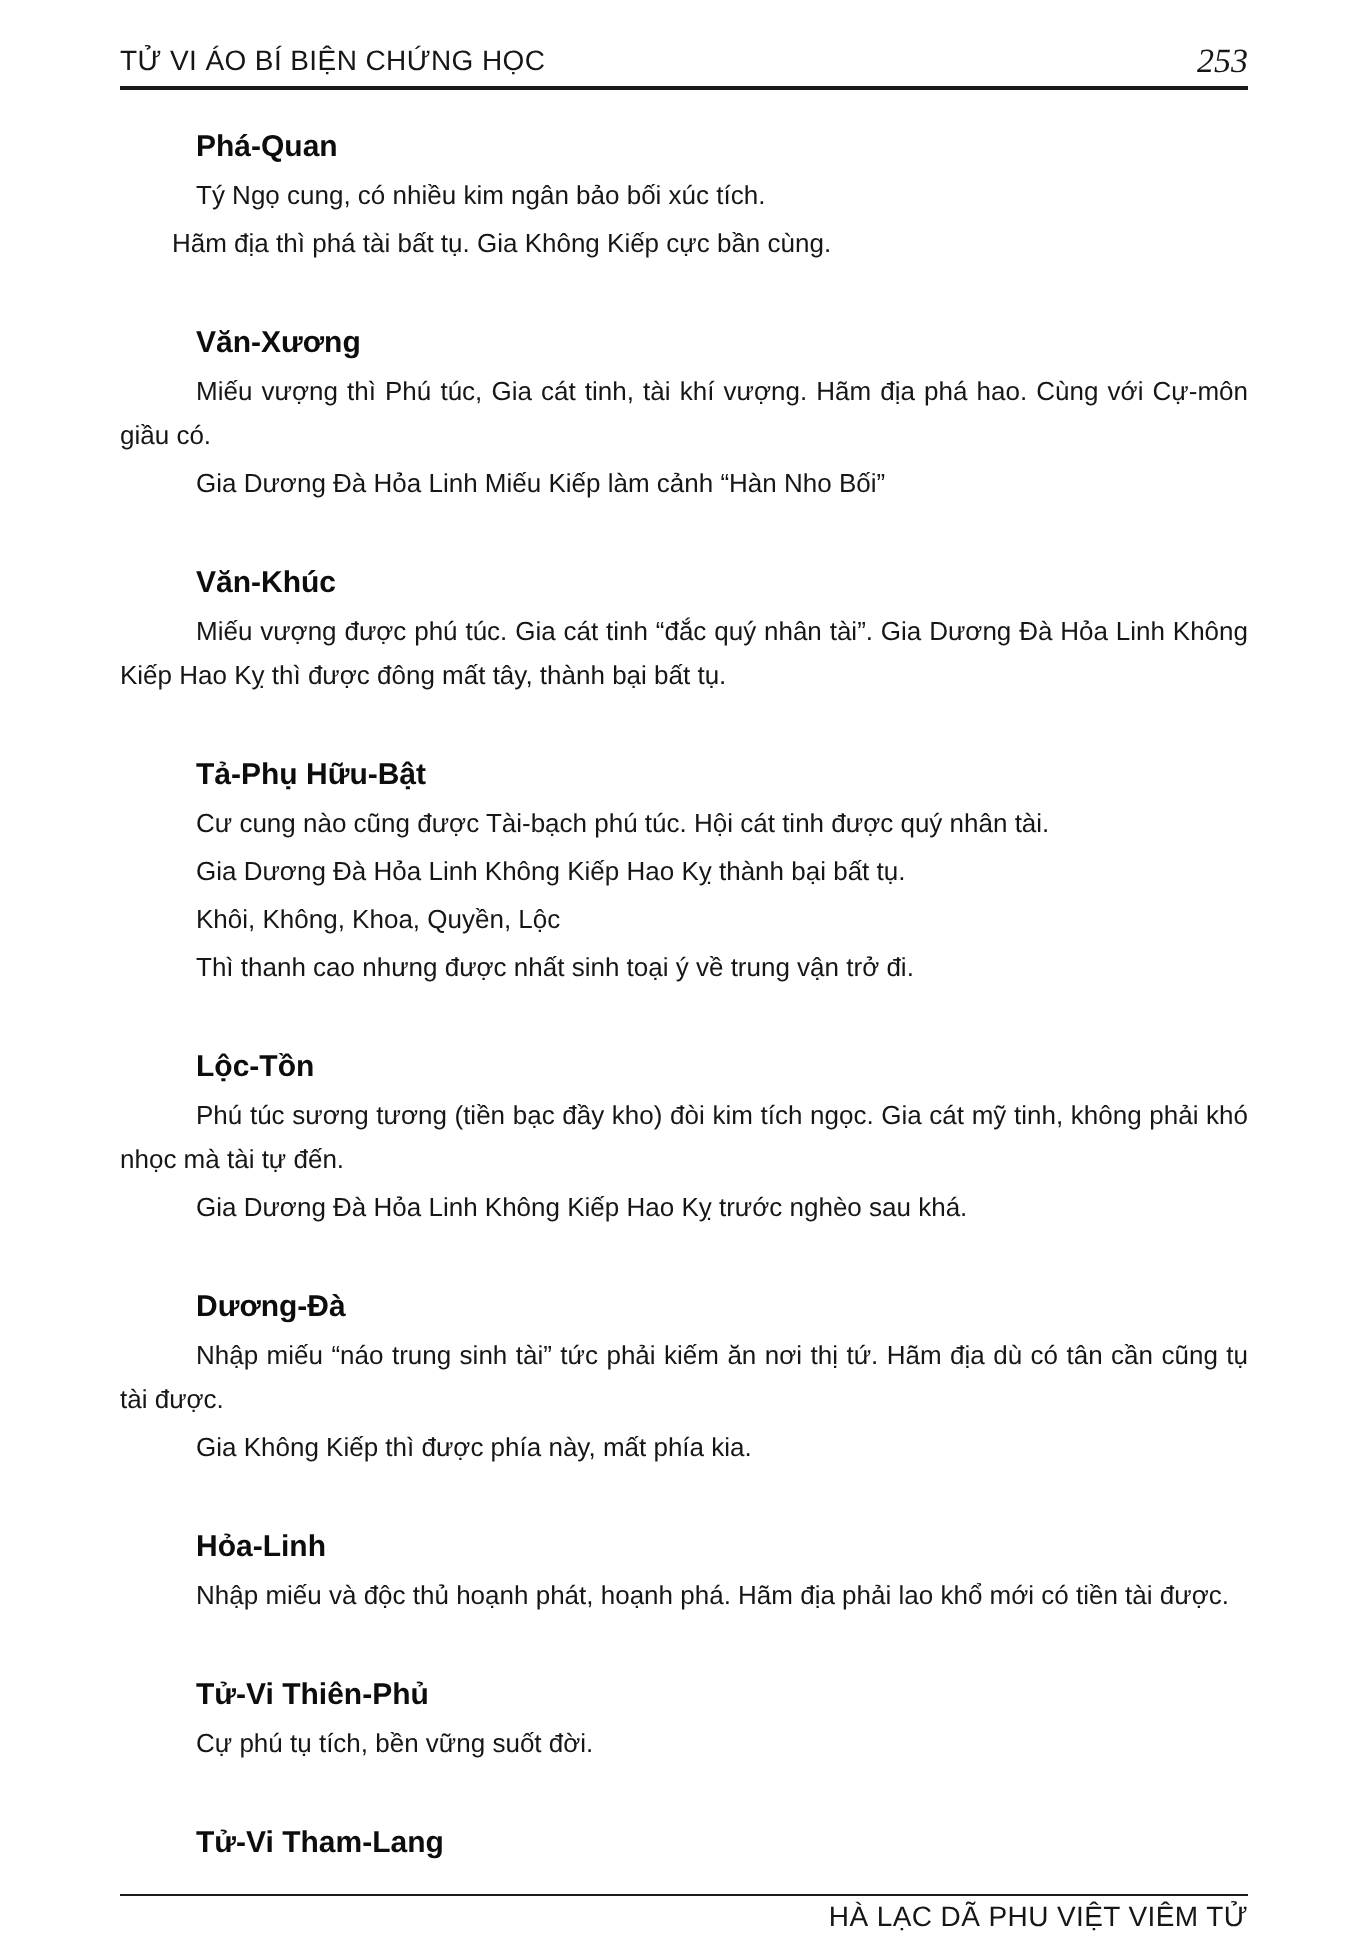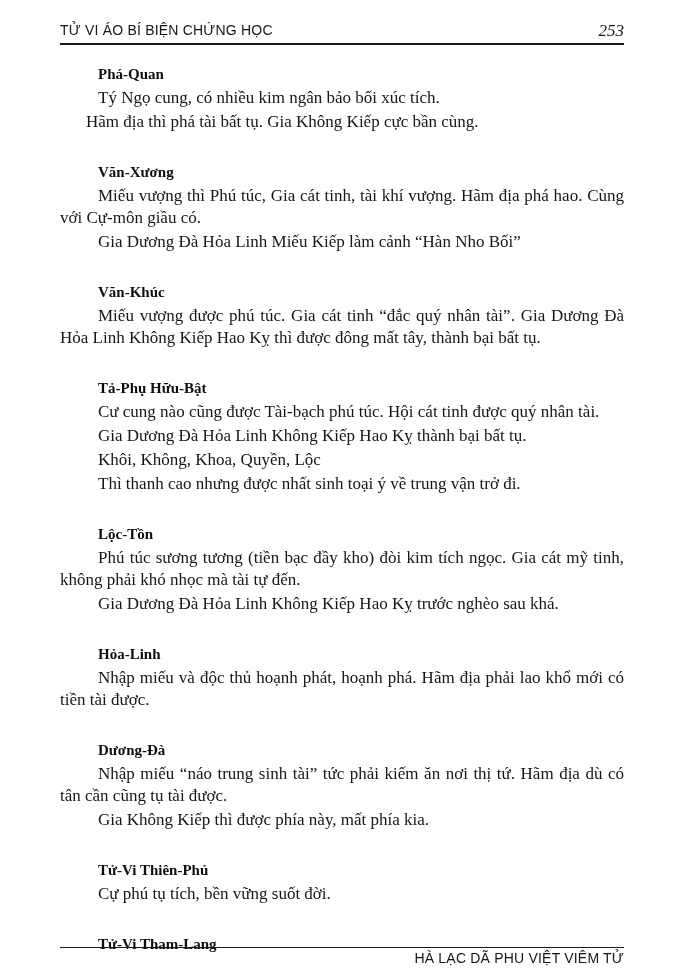--- a/index.html
+++ b/index.html
@@ -29,32 +29,32 @@
     letter-spacing: 0.2px;
     color: #161616;
   }
   .page-header .page-number {
     font-family: "Liberation Serif", serif;
     font-size: 17px;
     color: #161616;
     line-height: 1;
     font-style: italic;
   }
-  .content { padding-top: 0; font-family: Liberation Serif, serif; }
+  .content { padding-top: 0; }
   .section { margin-top: 28px; }
   .section.first { margin-top: 18px; }
   .section h3 {
     font-size: 15px;
     font-weight: bold;
     line-height: 22px;
     margin-left: 38px;
     color: #0d0d0d;
   }
   .section p {
-    font-size: 17px;
+    font-size: 13px;
     line-height: 22px;
     margin: 2px 0 0 0;
     text-indent: 38px;
     text-align: justify;
     color: #161616;
   }
   .section p.indent-sm { text-indent: 26px; }
   .section p.no-justify { text-align: left; }
   .page-footer {
     position: absolute;
@@ -106,28 +106,28 @@
       <p>Thì thanh cao nhưng được nhất sinh toại ý về trung vận trở đi.</p>
     </div>
 
     <div class="section">
       <h3>Lộc-Tồn</h3>
       <p>Phú túc sương tương (tiền bạc đầy kho) đòi kim tích ngọc. Gia cát mỹ tinh, không phải khó nhọc mà tài tự đến.</p>
       <p>Gia Dương Đà Hỏa Linh Không Kiếp Hao Kỵ trước nghèo sau khá.</p>
     </div>
 
     <div class="section">
-      <h3>Hỏa-Linh</h3>
-      <p>Nhập miếu và độc thủ hoạnh phát, hoạnh phá. Hãm địa phải lao khổ mới có tiền tài được.</p>
+      <h3>Dương-Đà</h3>
+      <p>Nhập miếu “náo trung sinh tài” tức phải kiếm ăn nơi thị tứ. Hãm địa dù có tân cần cũng tụ tài được.</p>
+      <p>Gia Không Kiếp thì được phía này, mất phía kia.</p>
     </div>
 
     <div class="section">
-      <h3>Dương-Đà</h3>
-      <p>Nhập miếu “náo trung sinh tài” tức phải kiếm ăn nơi thị tứ. Hãm địa dù có tân cần cũng tụ tài được.</p>
-      <p>Gia Không Kiếp thì được phía này, mất phía kia.</p>
+      <h3>Hỏa-Linh</h3>
+      <p>Nhập miếu và độc thủ hoạnh phát, hoạnh phá. Hãm địa phải lao khổ mới có tiền tài được.</p>
     </div>
 
     <div class="section">
       <h3>Tử-Vi Thiên-Phủ</h3>
       <p>Cự phú tụ tích, bền vững suốt đời.</p>
     </div>
 
     <div class="section">
       <h3>Tử-Vi Tham-Lang</h3>
     </div>

